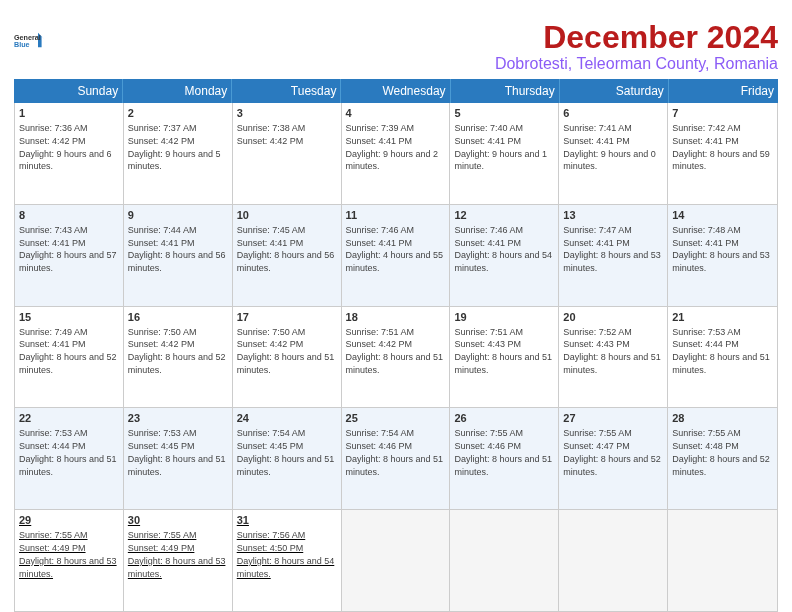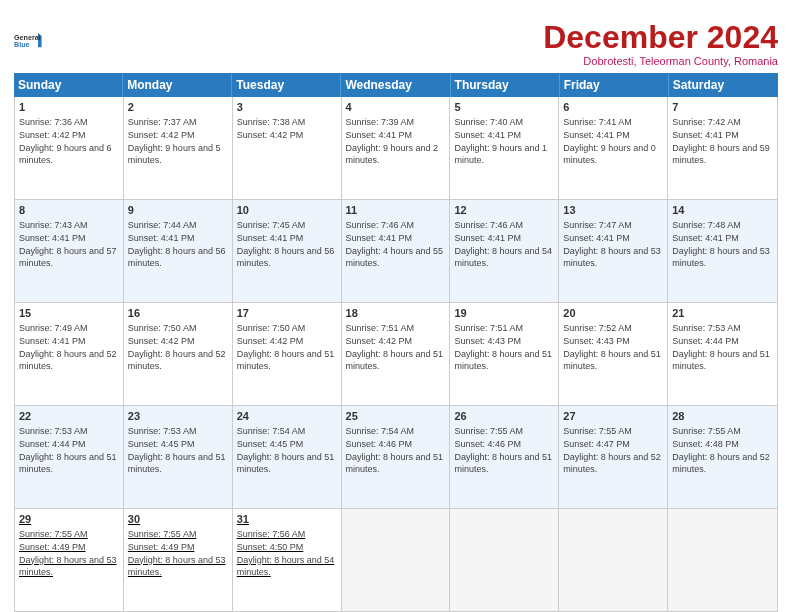--- a/index.html
+++ b/index.html
@@ -33,39 +33,39 @@
     .title-block {
       text-align: right;
     }
     .month-title {
       font-size: 32px;
       font-weight: bold;
       color: #b91c1c;
       line-height: 1.1;
     }
     .subtitle {
-      font-size: 11px;
-      color: #be185d;
+      font-size: 16px;
+      color: #8b5cf6;
     }
     .calendar {
       flex: 1;
       display: flex;
       flex-direction: column;
     }
     .cal-header {
       display: grid;
       grid-template-columns: repeat(7, 1fr);
       background: #2a7abf;
     }
     .cal-header-cell {
       color: #fff;
       font-size: 12px;
-      font-weight: bold;
+      font-weight: normal;
       padding: 5px 4px;
-      text-align: left;
+      text-align: right;
       border-right: 1px solid #4a9ad4;
     }
     .cal-header-cell:last-child {
       border-right: none;
     }
     .cal-body {
       display: flex;
       flex-direction: column;
       flex: 1;
       border-left: 1px solid #ccc;
@@ -133,22 +133,22 @@
     </div>
   </div>
 
   <div class="calendar">
     <div class="cal-header">
     <div class="cal-header-cell">Sunday</div>
         <div class="cal-header-cell">Monday</div>
         <div class="cal-header-cell">Tuesday</div>
         <div class="cal-header-cell">Wednesday</div>
         <div class="cal-header-cell">Thursday</div>
+        <div class="cal-header-cell">Saturday</div>
         <div class="cal-header-cell">Friday</div>
-        <div class="cal-header-cell">Saturday</div>
       </div>
     <div class="cal-body">
     <div class="cal-row">
           <div class="cal-cell">
         <span class="day-num">1</span>
         <span class="info">Sunrise: 7:36 AM</span><br>
         <span class="info">Sunset: 4:42 PM</span><br>
         <span class="info">Daylight: 9 hours and 6 minutes.</span>
       </div>
           <div class="cal-cell">

